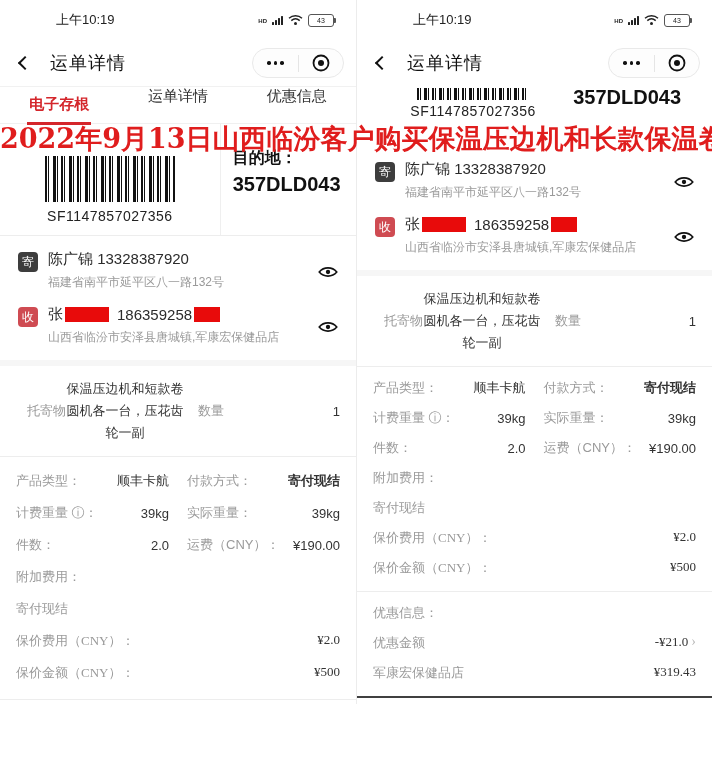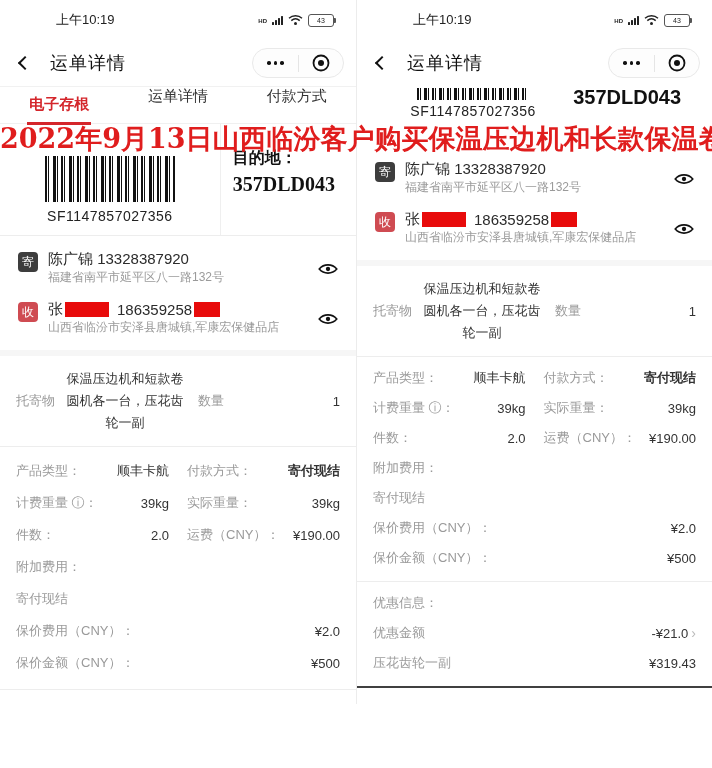--- a/index.html
+++ b/index.html
@@ -37,60 +37,60 @@
   
   .tabs { height:38px; display:flex; border-top:1px solid #f1f1f1; border-bottom:1px solid #f0f0f0; background:#fff; }
   .tab { flex:1; display:flex; align-items:flex-start; justify-content:center; font-size:15px; color:#333; cursor:pointer; }
   .tab.active span { color:#d4262b; font-weight:bold; border-bottom:3px solid #d4262b; padding:8px 2px; }
 
   
   .barcode-section { display:flex; height:112px; border-bottom:1px solid #ededed; background:#fff; }
   .barcode-cell { width:62%; border-right:1px solid #efefef; display:flex; flex-direction:column; align-items:center; justify-content:center; padding-top:20px; }
   .barcode-tall { width:130px; height:46px; background:repeating-linear-gradient(90deg,#111 0 2px,#fff 2px 3px,#111 3px 4px,#fff 4px 8px,#111 8px 11px,#fff 11px 12px,#111 12px 13px,#fff 13px 16px); }
   .barcode-num { font-size:14px; color:#222; margin-top:6px; letter-spacing:0.5px; }
-  .dest-cell { flex:1; padding:24px 0 0 12px;font-family:Liberation Serif, serif; }
+  .dest-cell { flex:1; padding:24px 0 0 12px; }
   .dest-label { font-size:16px; font-weight:bold; color:#111; }
   .dest-code { font-size:20px; font-weight:bold; color:#111; margin-top:4px; }
 
   
   .barcode-partial { display:flex; height:60px; background:#fff; padding:0 16px; }
   .bp-left { width:62%; display:flex; flex-direction:column; align-items:center; }
   .barcode-thin { width:112px; height:12px; margin-top:2px; background:repeating-linear-gradient(90deg,#111 0 2px,#fff 2px 3px,#111 3px 4px,#fff 4px 7px,#111 7px 10px,#fff 10px 11px,#111 11px 12px,#fff 12px 15px); }
   .bp-left .barcode-num { margin-top:3px; }
   .bp-right { flex:1; text-align:left; }
   .bp-right .dest-code { font-size:20px; margin-top:0; }
 
   
   .party-section { background:#fff; padding:14px 16px 12px; border-bottom:6px solid #f6f6f6; }
   .party { display:flex; margin-bottom:14px; }
   .party:last-child { margin-bottom:2px; }
   .party-badge { width:20px; height:20px; border-radius:4px; color:#fff; font-size:12px; display:flex; align-items:center; justify-content:center; margin:2px 10px 0 2px; flex:none; }
   .badge-send { background:#3d3d3d; }
   .badge-recv { background:#cf4b52; }
   .party-body { flex:1; }
   .party-name { font-size:15px; color:#2b2b2b; display:flex; align-items:center; }
-  .party-addr { font-size:12px; color:#9a9a9a; }
+  .party-addr { font-size:12px; color:#9a9a9a; margin-top:5px; }
   .redact { display:inline-block; background:#e80b0b; height:15px; vertical-align:-2px; }
   .redact.w1 { width:44px; margin:0 8px 0 2px; }
   .redact.w2 { width:26px; margin-left:2px; }
   .eye { margin-left:auto; flex:none; width:22px; display:flex; align-items:center; cursor:pointer; padding-top:2px; }
 
   
   .ship-section { background:#fff; padding:12px 16px; border-bottom:1px solid #ededed; display:flex; align-items:center; }
-  .ship-label { font-size:13px; color:#9a9a9a; width:50px; flex:none; }
+  .ship-label { font-size:13px; color:#9a9a9a; width:50px; flex:none;text-align:right; }
   .ship-desc { width:118px; text-align:center; font-size:13px; color:#333; line-height:22px; }
   .ship-qty-label { font-size:13px; color:#9a9a9a; margin-left:14px; }
   .ship-qty { margin-left:auto; font-size:13px; color:#333; }
 
   
   .fee-section { background:#fff; padding:8px 16px 10px; border-bottom:1px solid #ededed; }
   .kv2 { display:flex; padding:7px 0; }
   .kv2 .col { flex:1; display:flex; justify-content:space-between; align-items:center; }
   .kv2 .col:first-child { margin-right:18px;gap:12px; }
-  .kv1 { display:flex; justify-content:space-between; align-items:center; padding:7px 0; }
+  .kv1 { display:flex; justify-content:space-between; padding:7px 0;font-family:Liberation Serif, serif; }
   .lbl { font-size:13px; color:#9a9a9a; }
   .val { font-size:13px; color:#333; }
   .chev { color:#bbb; font-size:14px; margin-left:3px; }
 
   .disc-section { background:#fff; padding:8px 16px 10px; border-bottom:2px solid #404040; }
   .receipt-section { background:#fff; padding:8px 16px 6px; }
 
   
   .annotation { position:absolute; left:0; top:123px; width:712px; text-align:center; font-family:"DejaVu Serif","Liberation Serif",serif; font-weight:bold; font-size:27px; line-height:32px; color:#e01d1d; z-index:30; white-space:nowrap; pointer-events:none; }
 
@@ -154,21 +154,21 @@
     </div>
 
     <div class="tabs">
       <span class="tab active">
           <span>电子存根</span>
         </span>
       <span class="tab">
           <span>运单详情</span>
         </span>
       <span class="tab">
-          <span>付款方式</span>
+          <span>优惠信息</span>
         </span>
     </div>
 
     <div class="barcode-section">
       <div class="barcode-cell">
         <div class="barcode-tall"></div>
         <div class="barcode-num">SF1147857027356</div>
       </div>
       <div class="dest-cell">
         <div class="dest-label">目的地：</div>
@@ -434,21 +434,21 @@
 
     <div class="disc-section" style="padding:6px 16px 8px">
       <div class="kv1" style="padding:6px 0">
           <span class="lbl">优惠信息：</span>
         </div>
       <div class="kv1" style="padding:6px 0">
         <span class="lbl">优惠金额</span>
         <span class="val"><span>-¥21.0</span><span class="chev">›</span></span>
       </div>
       <div class="kv1" style="padding:6px 0">
-        <span class="lbl">压花齿轮一副</span>
+        <span class="lbl">军康宏保健品店</span>
         <span class="val">¥319.43</span>
       </div>
     </div>
 
     <div class="receipt-section">
       <div class="kv1" style="padding:6px 0">
         <span class="lbl">收件员：</span>
         <span class="val">40930905</span>
       </div>
       <div class="kv1" style="padding:6px 0">

